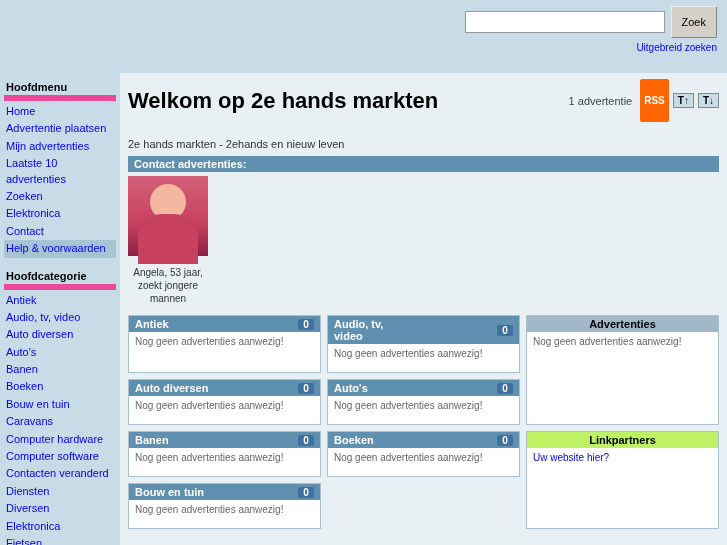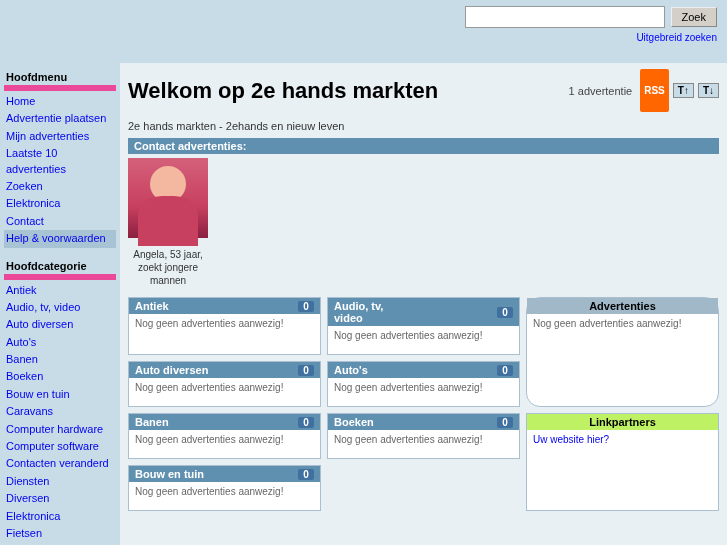--- a/index.html
+++ b/index.html
@@ -29,21 +29,21 @@
       padding: 2px 4px;
     }
     .search-button {
       background: #d4d0c8;
       border: 1px solid #888;
       border-top: 1px solid #eee;
       border-left: 1px solid #eee;
       padding: 2px 10px;
       cursor: pointer;
       font-size: 11px;
-      height: 20px;
+      height: 32px;
     }
 
     .top-bar-wrapper {
       position: relative;
     }
     .advanced-link {
       text-align: right;
       padding-right: 10px;
       padding-bottom: 20px;
       font-size: 10px;
@@ -91,21 +91,21 @@
     .content {
       flex: 1;
       background: #e8f0f4;
       padding: 6px 8px;
     }
 
     
     .page-title-bar {
       display: flex;
       align-items: center;
-      margin-bottom: 8px;
+      margin-bottom: 16px;
     }
     .page-title {
       font-size: 22px;
       font-weight: bold;
       color: #000;
       flex: 1;
     }
     .title-icons {
       display: flex;
       align-items: center;
@@ -338,21 +338,21 @@
       </div>
 
       <div class="cat-section col-2">
         <div class="cat-header">
           <span>Audio, tv,<br>video</span>
           <span class="cat-count">0</span>
         </div>
         <div class="cat-body">Nog geen advertenties aanwezig!</div>
       </div>
 
-      <div class="cat-section advertenties col-3" style="grid-row: span 2; border-radius: 14px;">
+      <div class="cat-section advertenties col-3" style="grid-row: span 2;">
         <div class="cat-header">
           <span>Advertenties</span>
         </div>
         <div class="cat-body">Nog geen advertenties aanwezig!</div>
       </div>
 
       <div class="cat-section col-1">
         <div class="cat-header">
           <span>Auto diversen</span>
           <span class="cat-count">0</span>

